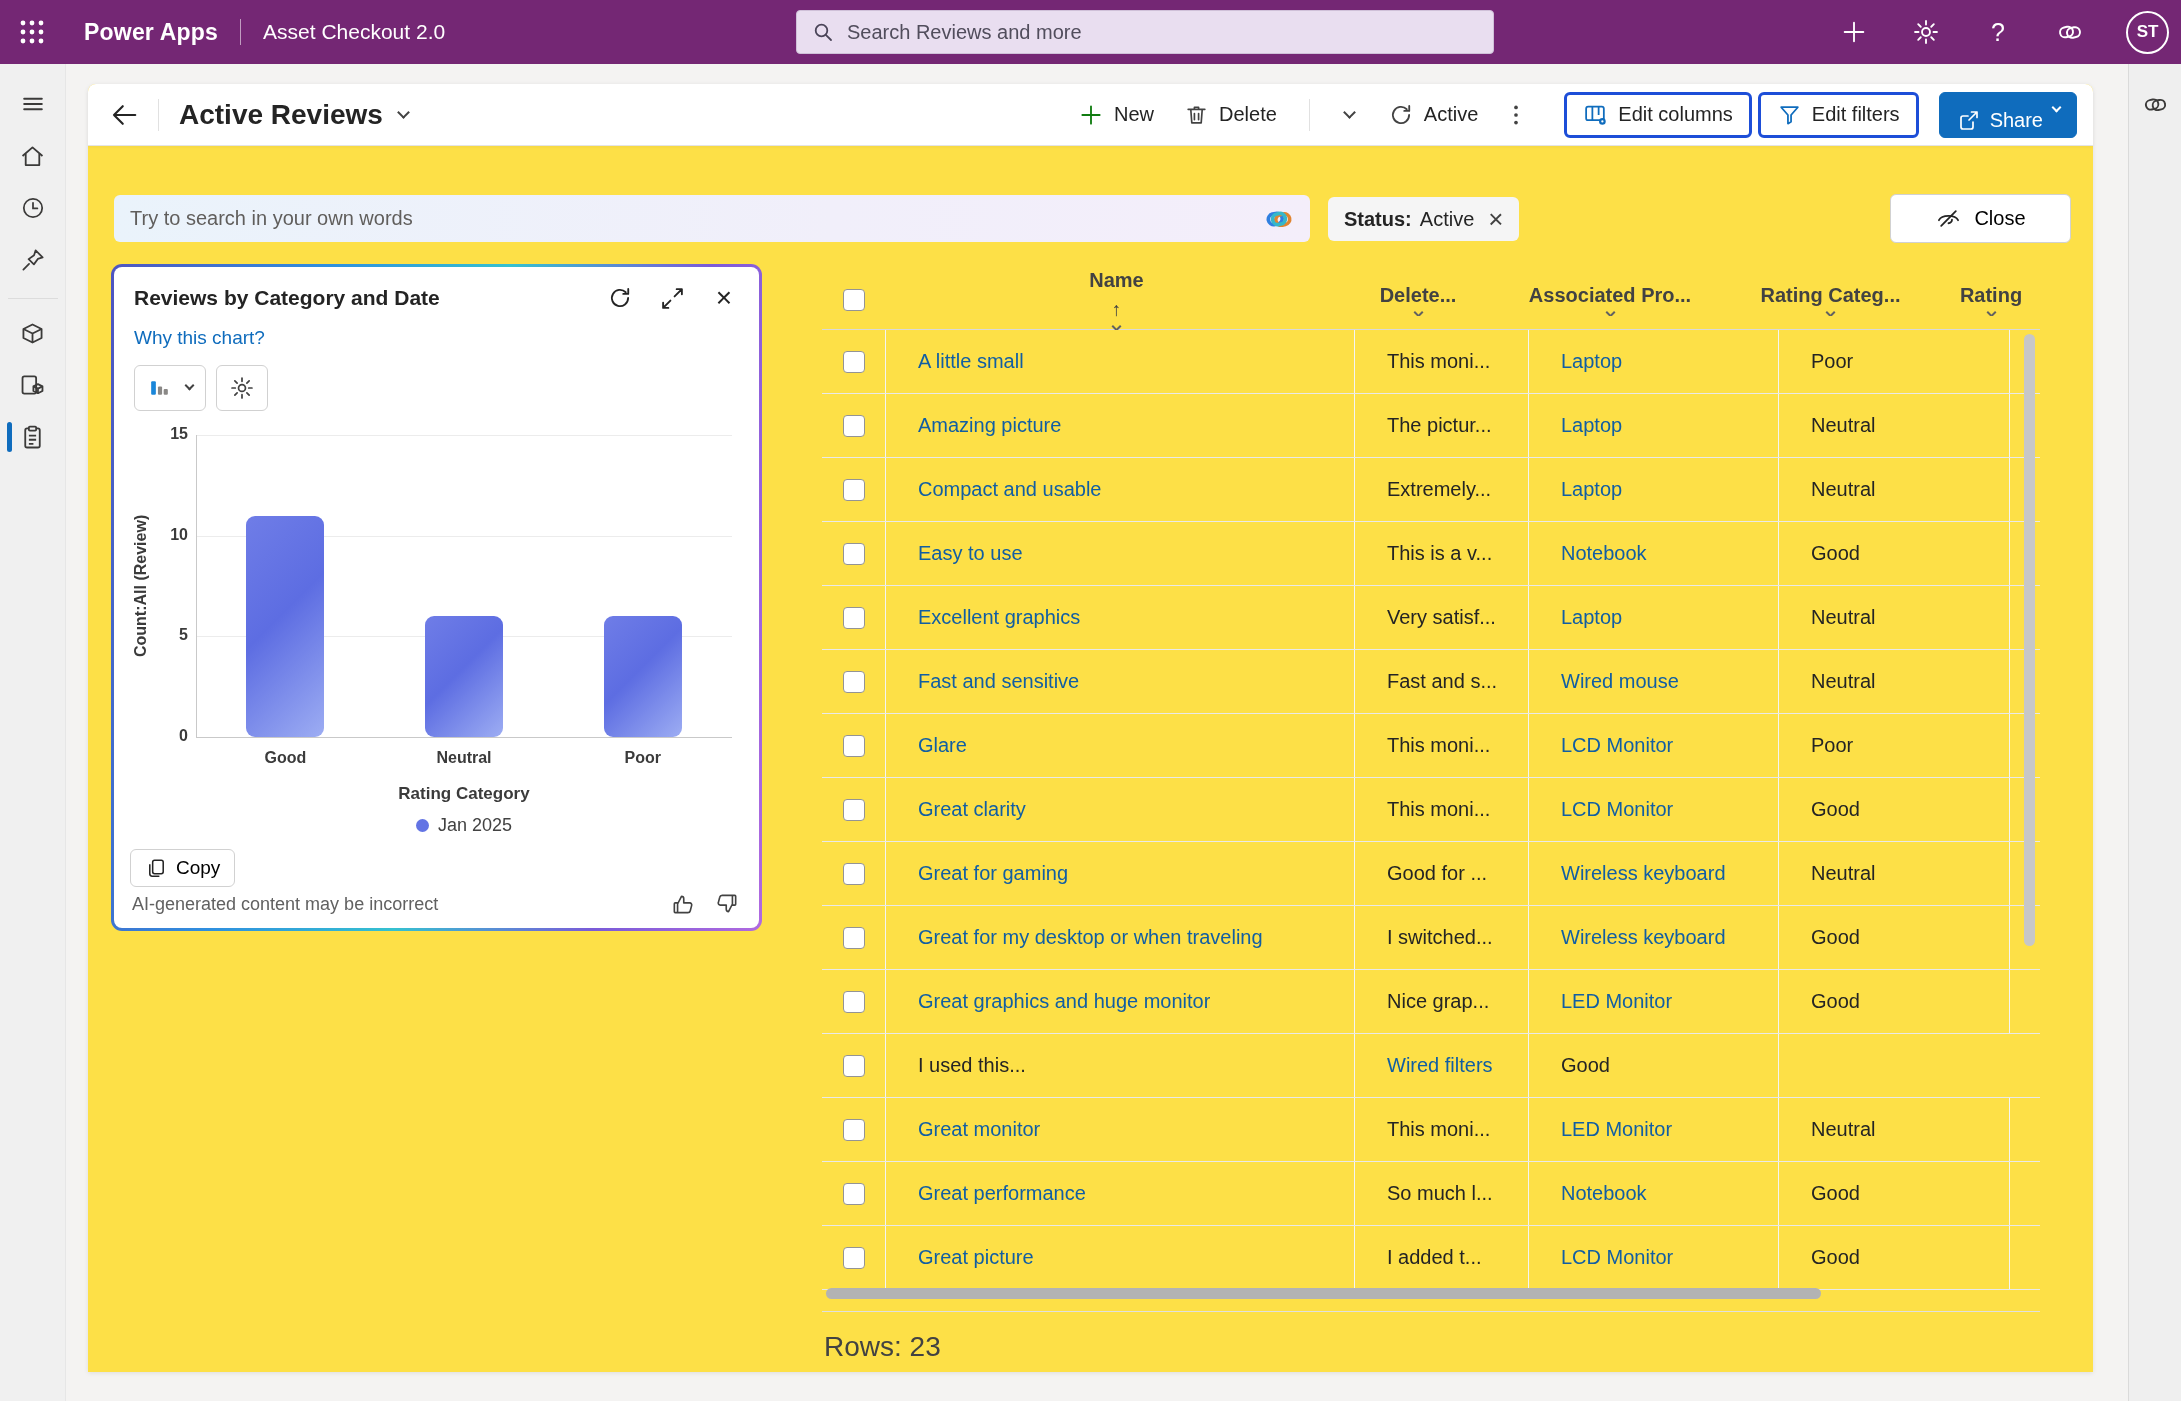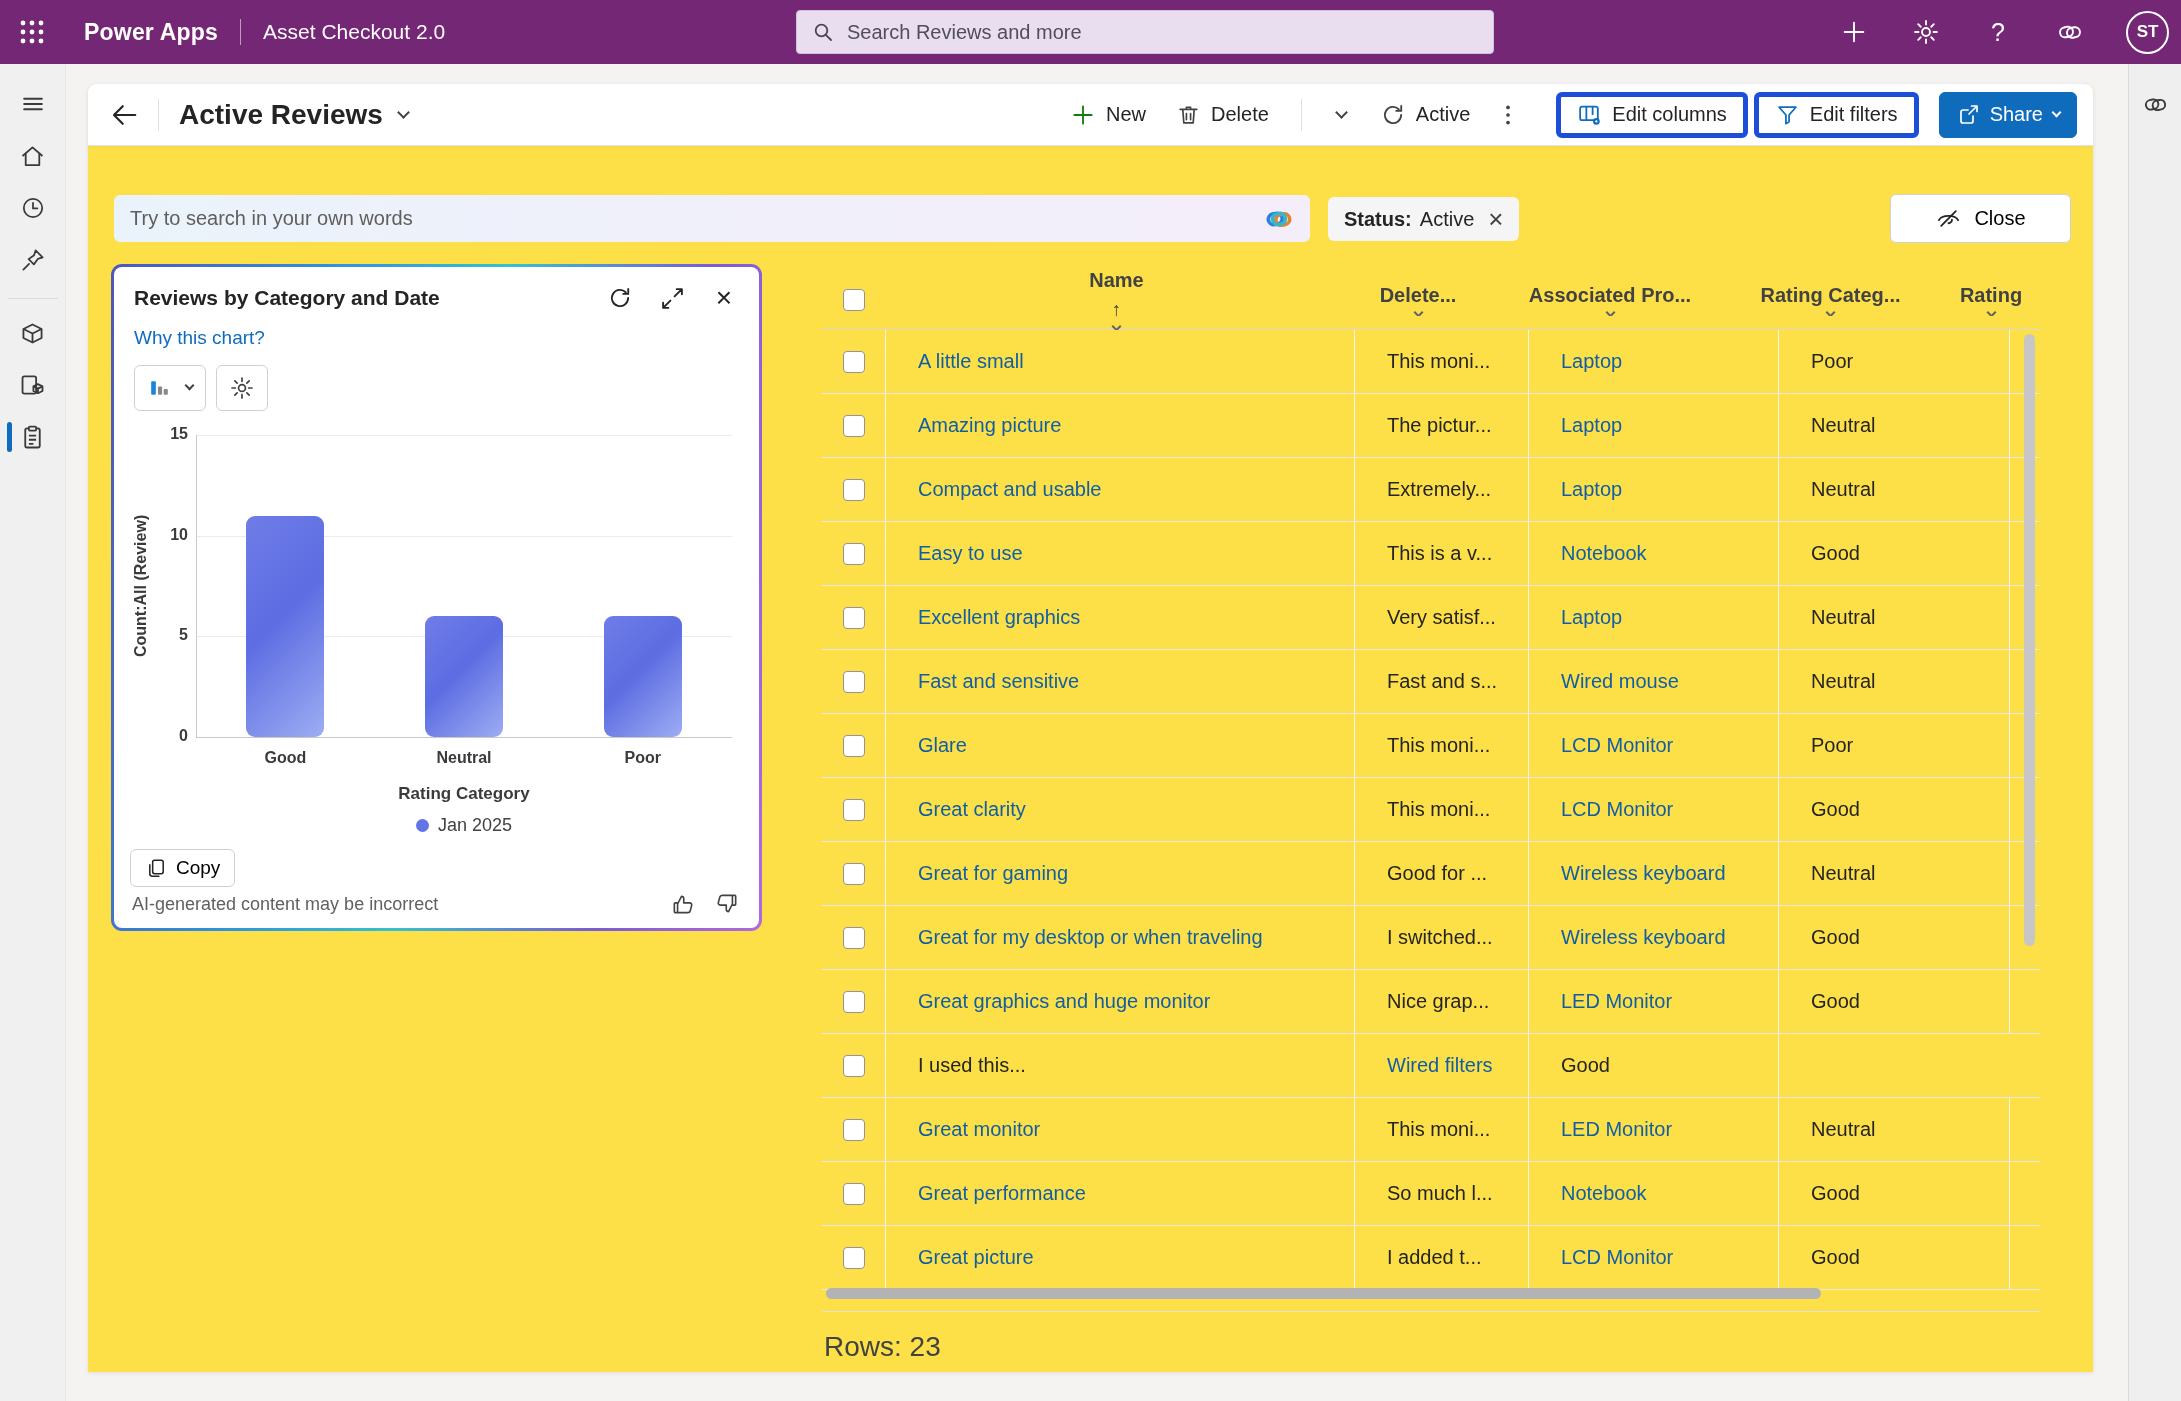--- a/index.html
+++ b/index.html
@@ -46,22 +46,22 @@
   .cmd-vsep { width:1px; height:32px; background:#e1e1e1; margin:0 14px; }
   .view-title { font-size:28px; font-weight:700; color:#242424; margin-left:6px; white-space:nowrap; }
   .chev { display:inline-block; width:9px; height:9px; border-right:2px solid currentColor;
     border-bottom:2px solid currentColor; transform:rotate(45deg); margin-top:-5px; }
   .chev.sm { width:7px; height:7px; }
   .title-chev { color:#424242; margin-left:16px; }
   .cmd-actions { margin-left:auto; display:flex; align-items:center; gap:6px; }
   .cmd-item { display:flex; align-items:center; gap:10px; height:44px; padding:0 12px; font-size:20px;
     color:#242424; border-radius:6px; cursor:pointer; background:transparent; border:none; white-space:nowrap; }
   .btn-outline { display:flex; align-items:center; gap:10px; height:46px; padding:0 16px; font-size:20px;
-    background:#fff; border:5px solid #1d4ed8; border-radius:6px; cursor:pointer; color:#242424; white-space:nowrap; }
-  .btn-primary { display:flex; align-items:center; gap:10px; height:46px; padding:0 16px; font-size:20px;
+    background:#fff; border:3px solid #1d4ed8; border-radius:6px; cursor:pointer; color:#242424; white-space:nowrap; }
+  .btn-primary { display:flex; gap:10px; height:46px; padding:16px 16px; font-size:20px;
     background:#0f6cbd; border:1px solid #0f6cbd; border-radius:6px; color:#fff; cursor:pointer; white-space:nowrap; }
   .btn-primary .chev { color:#fff; }
   .gap16 { width:16px; }
 
   
   .content { position:absolute; left:0; right:0; top:63px; bottom:0; }
 
   .ai-search { position:absolute; left:26px; top:48px; width:1196px; height:47px; border-radius:6px;
     background:linear-gradient(90deg,#eaf3fb 0%,#f1effa 60%,#f4eefa 100%); display:flex; align-items:center;
     padding:0 16px; font-size:20px; color:#605e5c; cursor:text; }

